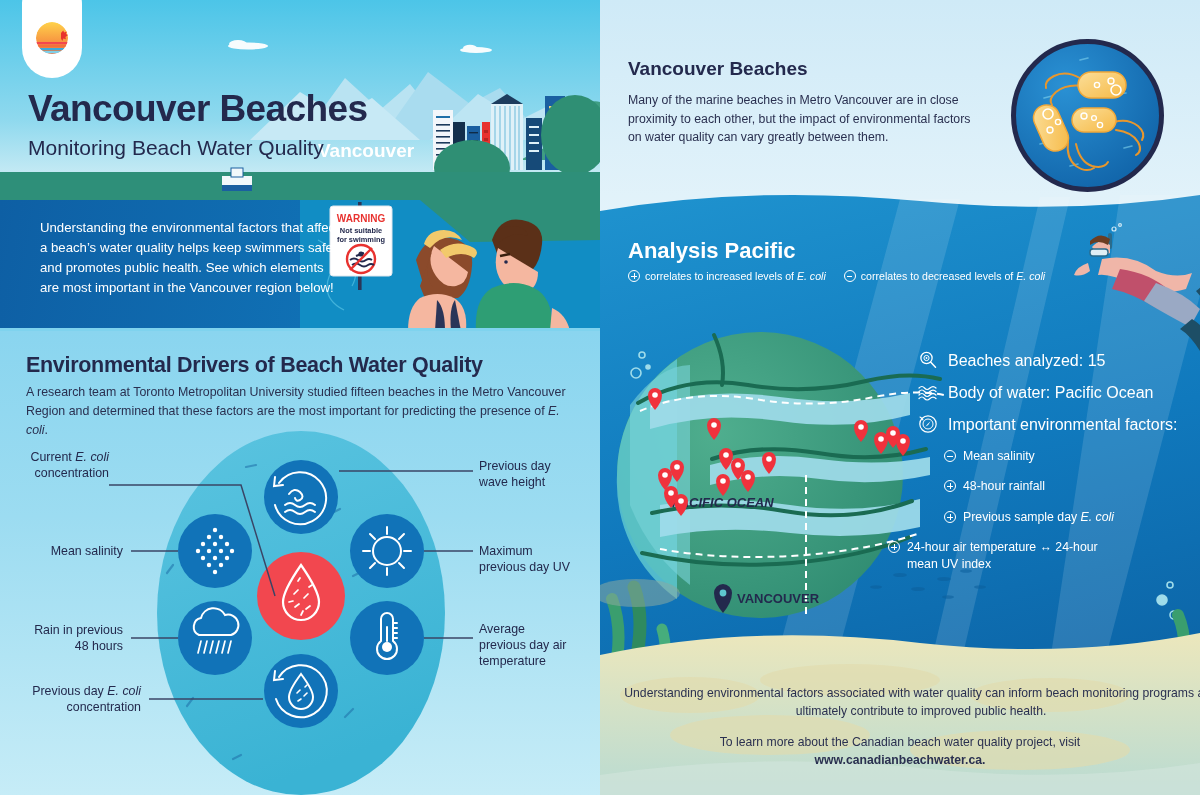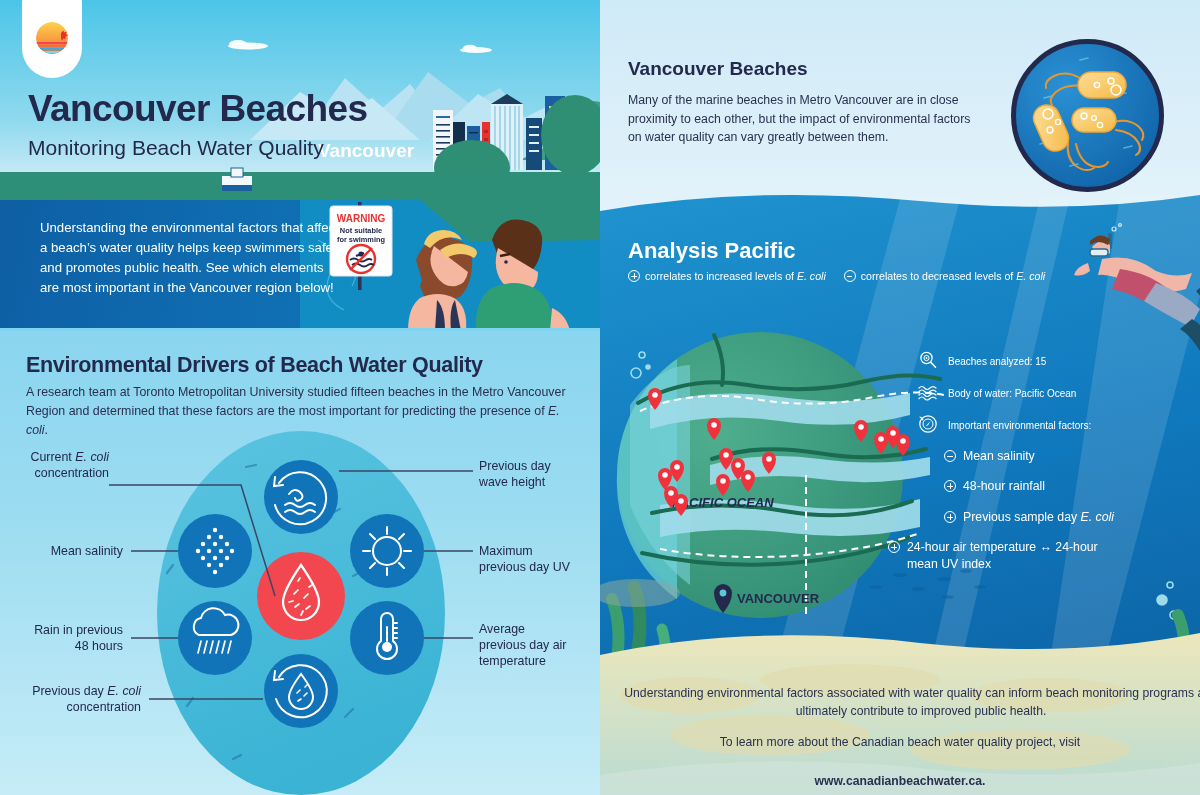--- a/index.html
+++ b/index.html
@@ -115,22 +115,22 @@
   .pm.plus::before { left: 2.4px; top: 4.9px; width: 5.2px; height: 1px; }
   .pm.plus::after  { left: 4.9px; top: 2.4px; width: 1px; height: 5.2px; }
   .pm.minus::before { left: 2.4px; top: 4.9px; width: 5.2px; height: 1px; }
   .pm.minus::after  { display: none; }
 
   .van-h {
     position: absolute; left: 318px; top: 140px; z-index: 9;
     font-size: 19px; font-weight: bold; color: #ffffff;
   }
   .stat {
-    position: absolute; z-index: 9; display: flex; align-items: flex-end; gap: 10px;
-    font-size: 10px; color: #ffffff; line-height: 17px;
+    position: absolute; z-index: 9; display: flex; align-items: flex-start; gap: 10px;
+    font-size: 16px; color: #ffffff; line-height: 17px;
   }
   .stat .sicon { width: 20px; height: 20px; flex: 0 0 20px; margin-top: -2px; }
   .sub {
     position: absolute; z-index: 9; display: flex; align-items: flex-start; gap: 7px;
     font-size: 12.3px; color: #ffffff; line-height: 17px;
   }
   .sub .pm { margin-top: 2px; flex: 0 0 12px; }
 
   .footer-txt {
     position: absolute; z-index: 9; left: 600px; width: 600px; text-align: center;
@@ -743,15 +743,15 @@
     <span class="pm plus"></span>
     <span>Previous sample day <i>E. coli</i></span>
   </div>
   <div class="sub" style="left:888px; top:539px; width:226px;">
     <span class="pm plus"></span>
     <span>24-hour air temperature ↔ 24-hour mean UV index</span>
   </div>
 
   <div class="footer-txt" style="top:684px;margin-left:21px;">Understanding environmental factors associated with water quality can inform beach monitoring programs and ultimately contribute to improved public health.</div>
   <div class="footer-txt" style="top:733px;">To learn more about the Canadian beach water quality project, visit</div>
-  <div class="footer-txt" style="top:772px; font-weight:bold;">www.canadianbeachwater.ca.</div>
+  <div class="footer-txt" style="top:751px; font-weight:bold;">www.canadianbeachwater.ca.</div>
 
 </div>
 
 </body></html>

